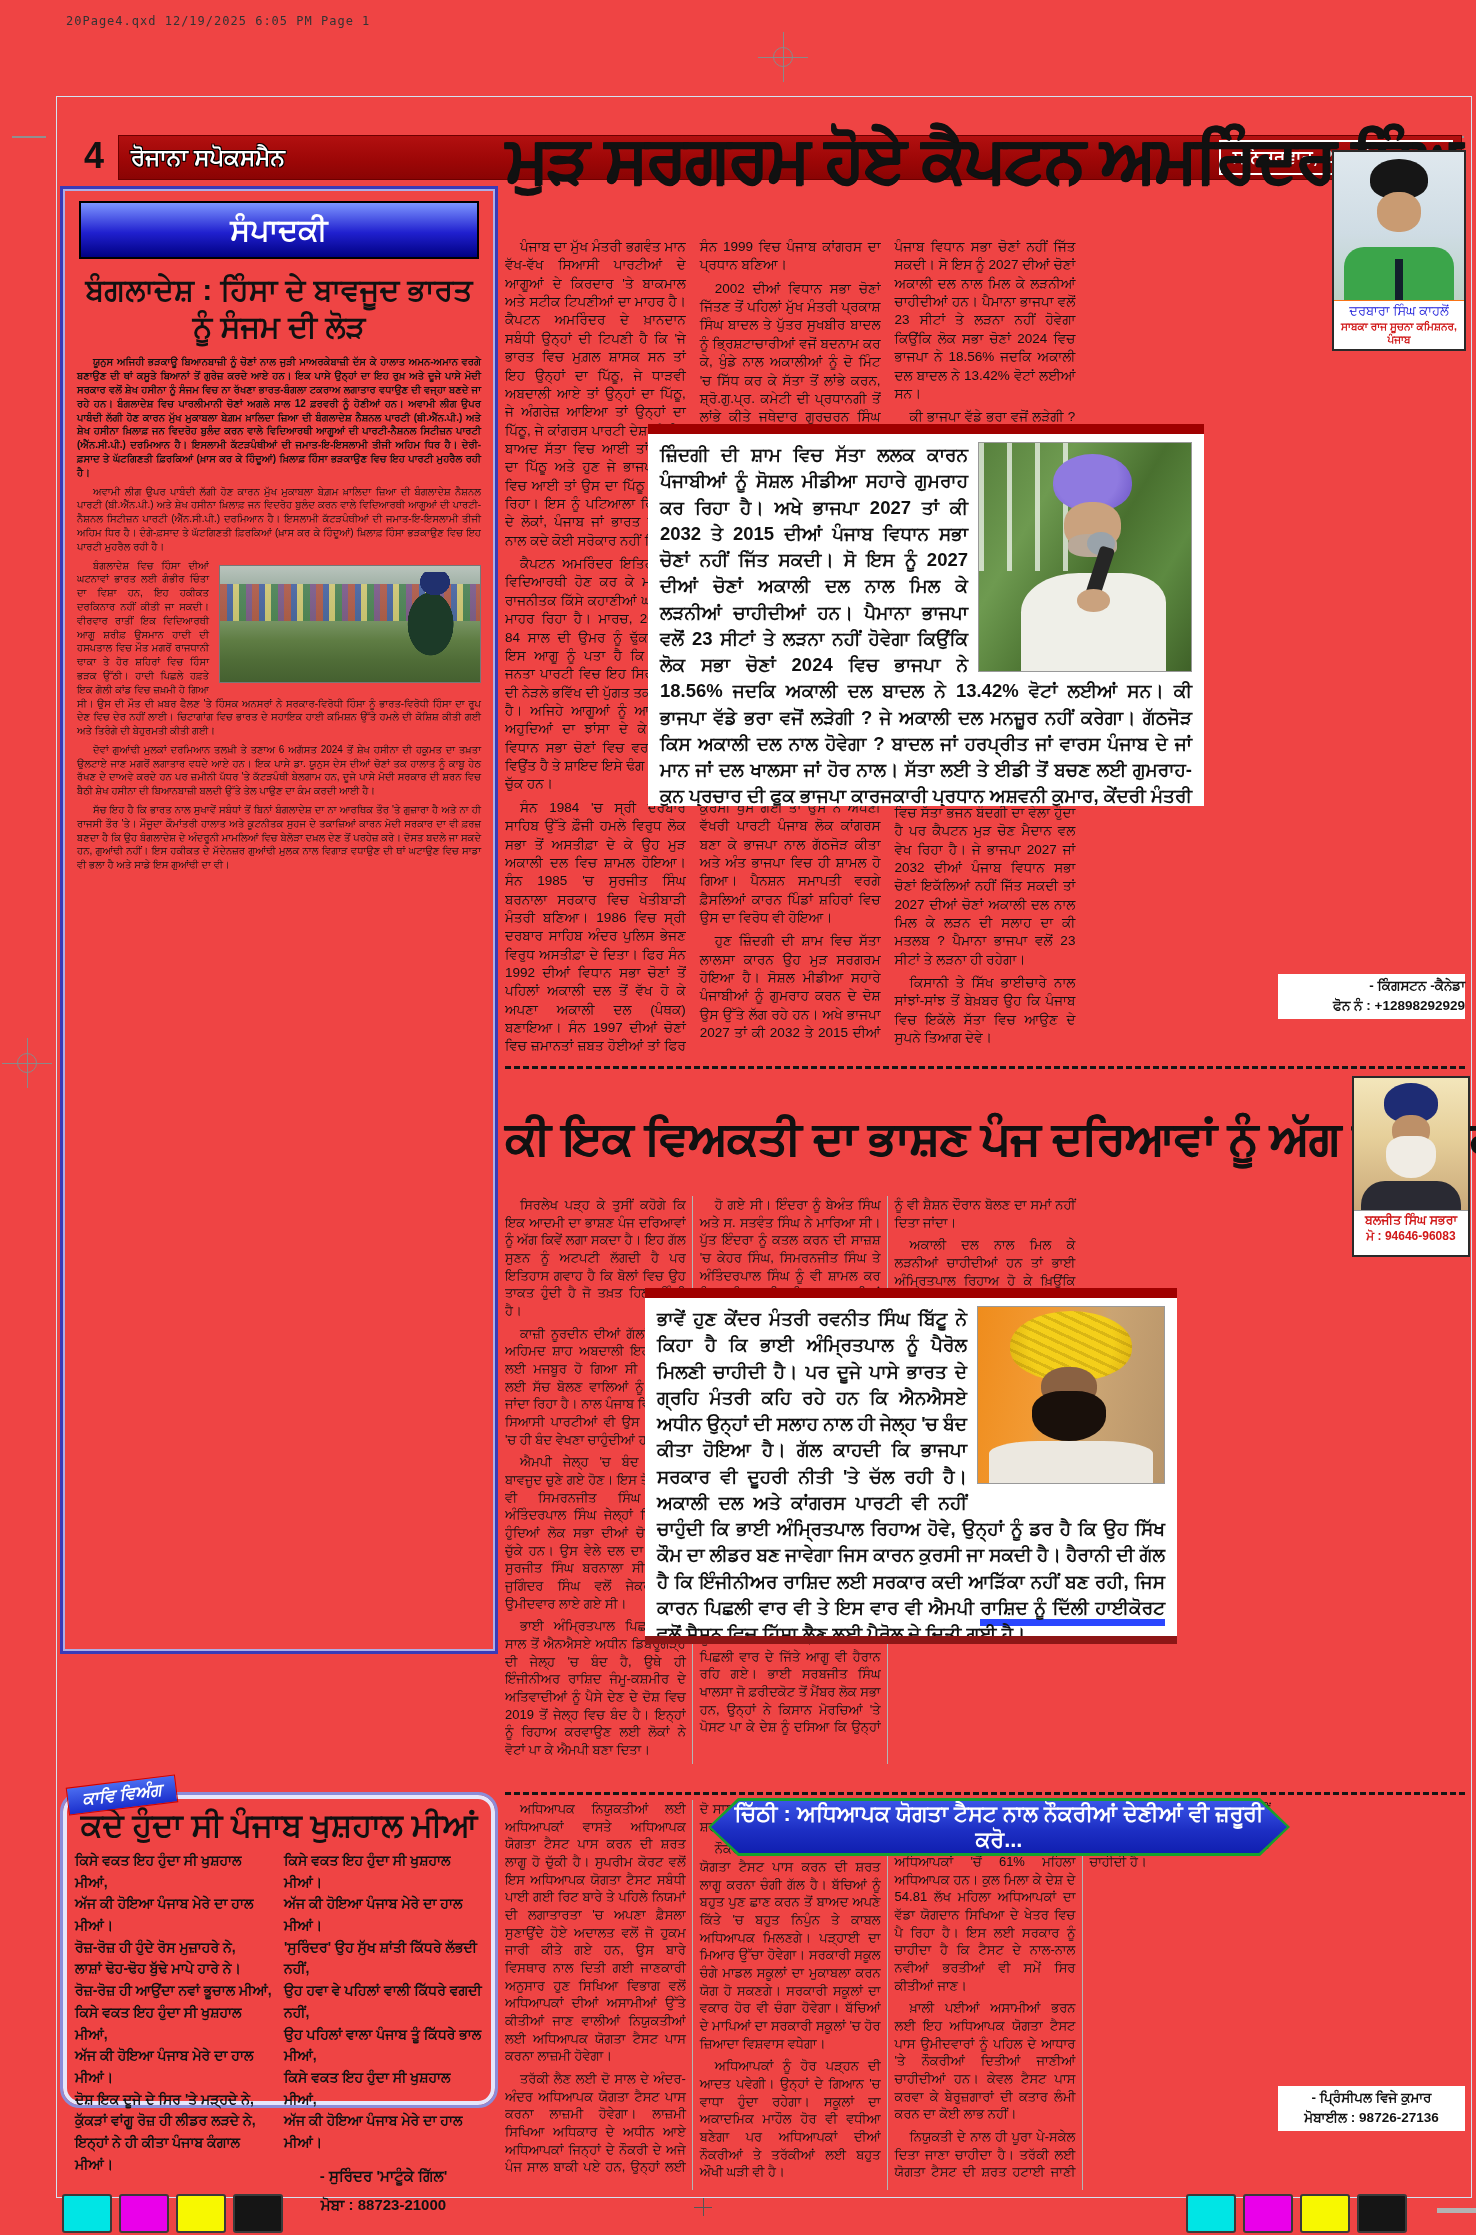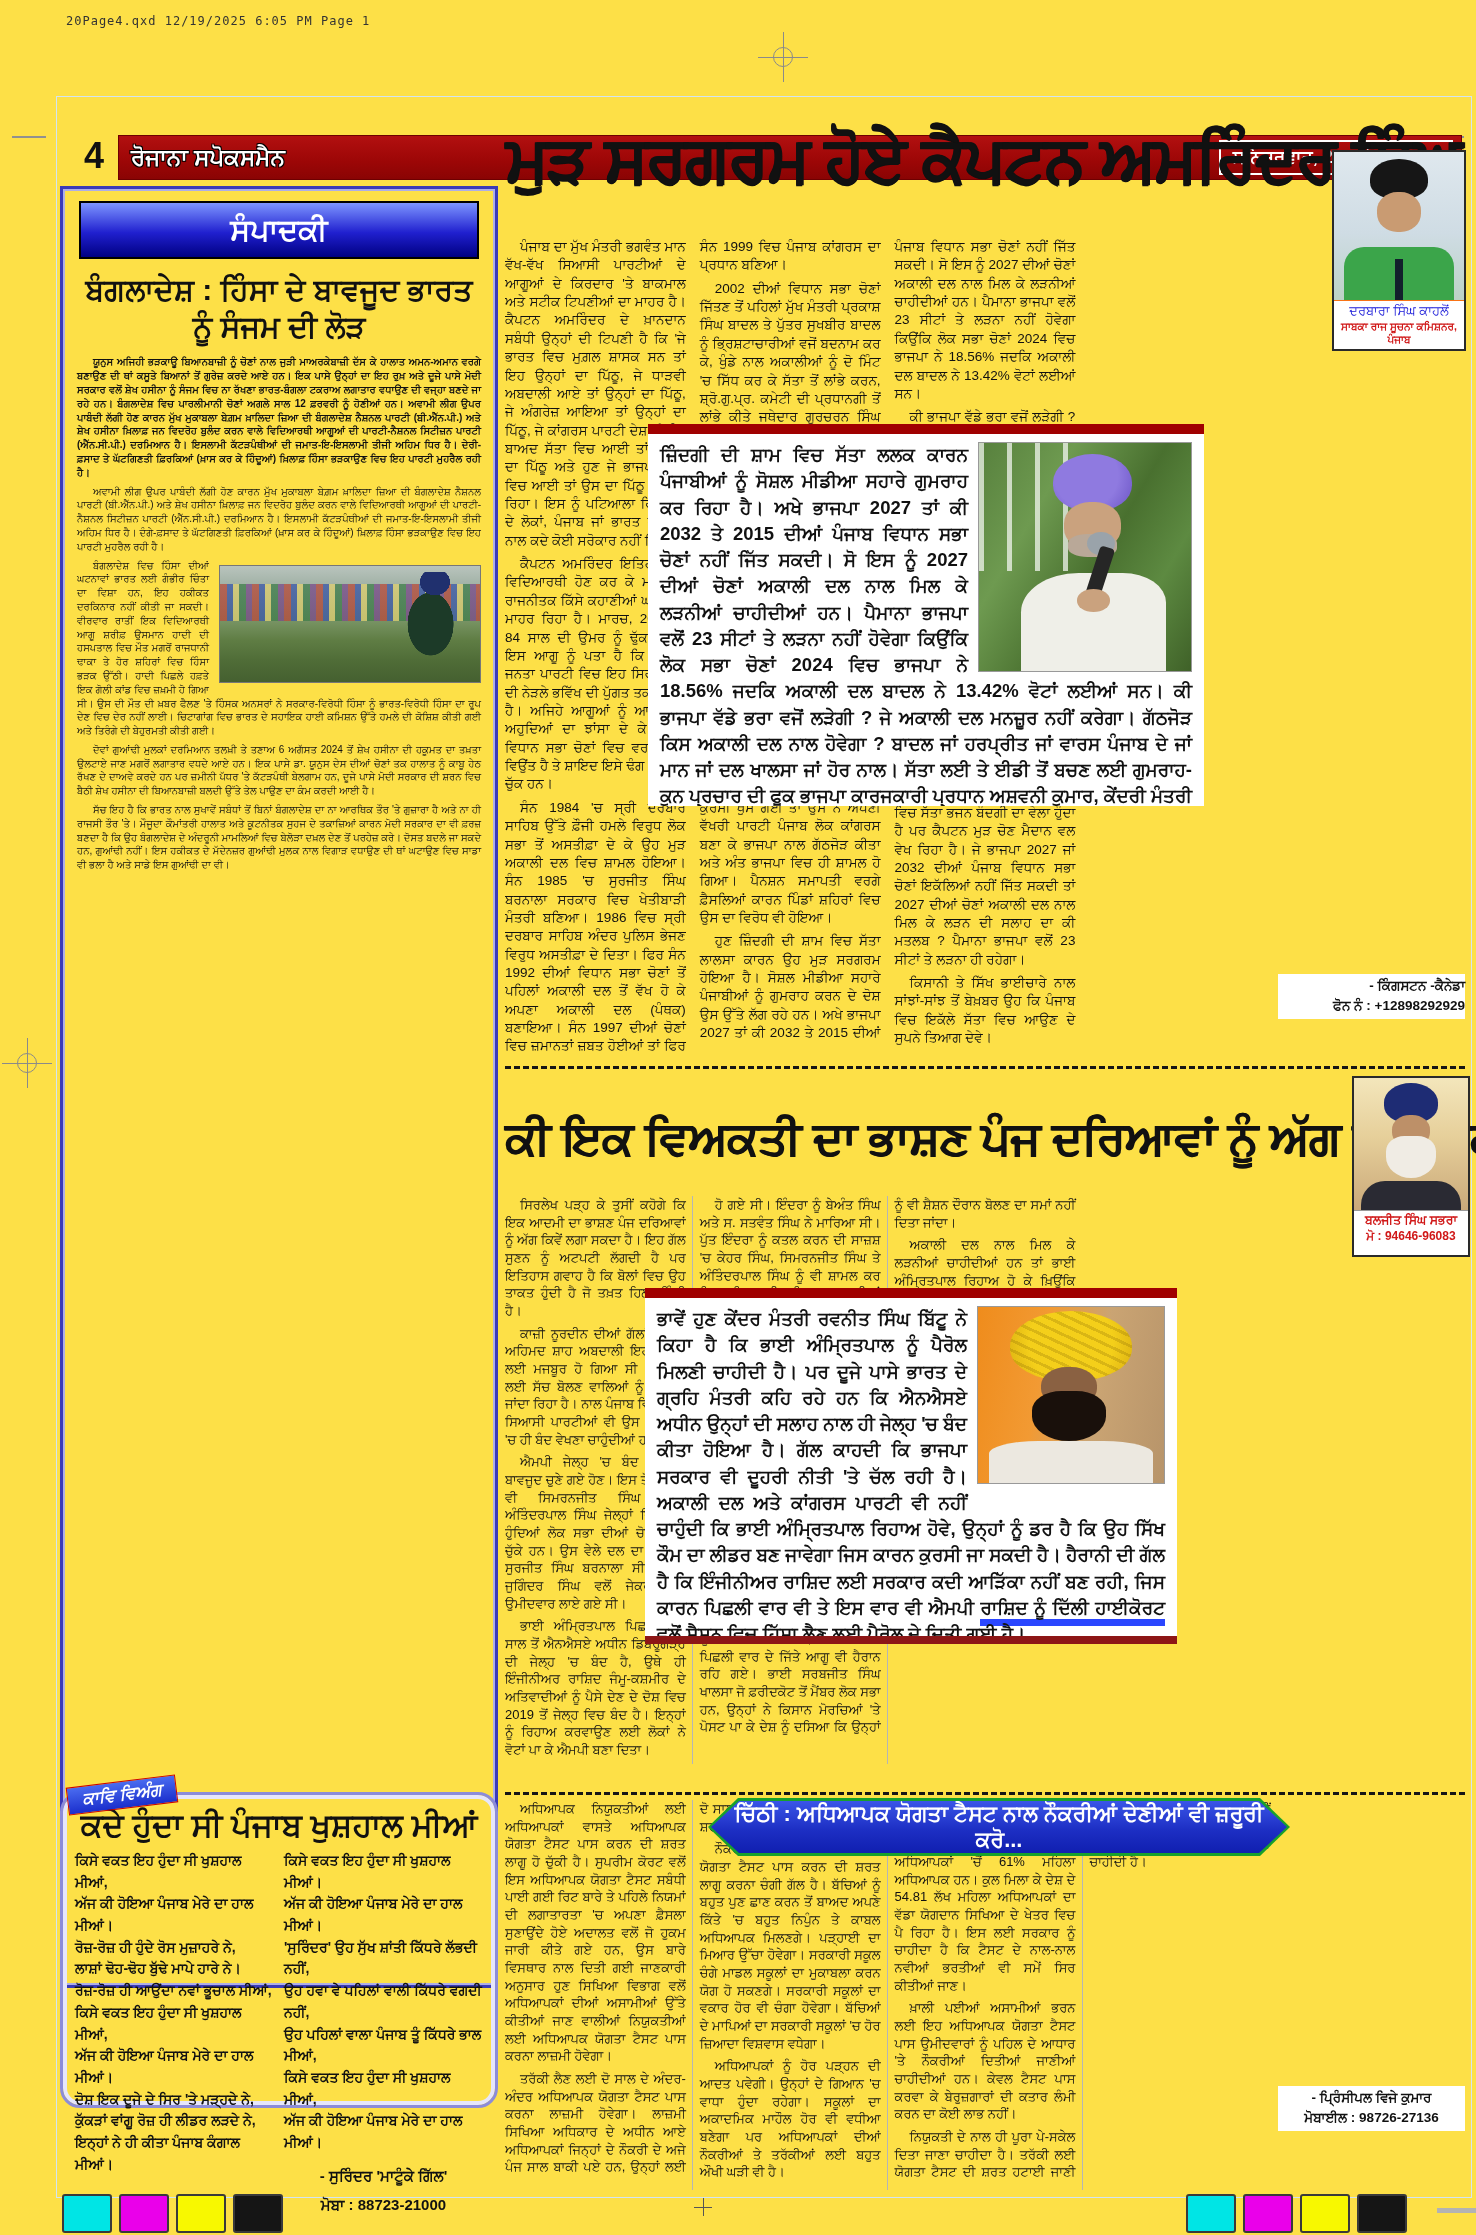--- a/index.html
+++ b/index.html
@@ -1,16 +1,16 @@
 <!DOCTYPE html>
 <html><head>
 <meta charset="utf-8">
 <style>
   html,body{margin:0;padding:0;background:#fff;}
-  #page{position:relative;width:1476px;height:2235px;background:#fde047;overflow:hidden;
+  #page{position:relative;width:1476px;height:2235px;background:#ef4444;overflow:hidden;
         font-family:"Liberation Sans","DejaVu Sans",sans-serif;color:#111;}
   .abs{position:absolute;}
   
   .proof-line{left:66px;top:14px;font-size:12px;letter-spacing:1px;color:#333;font-family:"DejaVu Sans Mono","Liberation Mono",monospace;}
   .pframe{left:56px;top:96px;width:1414px;height:2100px;border:1px solid #d2e4f2;}
   .regmark{width:30px;height:30px;}
   .regmark::before{content:"";position:absolute;left:50%;top:-10px;bottom:-10px;width:1px;background:#8a8a8a;}
   .regmark::after{content:"";position:absolute;top:50%;left:-10px;right:-10px;height:1px;background:#8a8a8a;}
   .regmark .circ{position:absolute;inset:5px;border:1px solid #8a8a8a;border-radius:50%;}
   .cropline{height:2px;width:34px;background:#909090;}
@@ -21,21 +21,21 @@
   .cmyk{display:flex;gap:7px;}
   .sw{width:46px;height:35px;border:2px solid #3a3a3a;border-radius:3px;}
   
   .pageno{left:72px;top:134px;width:44px;height:44px;font-size:36px;font-weight:900;display:flex;align-items:center;justify-content:center;}
   .redbar{left:118px;top:135px;width:1342px;height:43px;background:linear-gradient(180deg,#b21010 0%,#9c0606 60%,#8a0404 100%);border:1px solid #6e0000;}
   .brand{position:absolute;left:12px;top:0;bottom:0;display:flex;align-items:center;font-size:23px;font-weight:bold;color:#fff;
          text-shadow:-1px -1px 0 #000,1px -1px 0 #000,-1px 1px 0 #000,1px 1px 0 #000;}
   .datebox{position:absolute;right:8px;top:4px;bottom:4px;display:flex;align-items:center;padding:0 12px;border:2px solid #fff;
            color:#fff;font-weight:bold;font-size:18px;}
   
-  .edbox{left:60px;top:186px;width:438px;height:1802px;border:3px solid #3a3ab8;box-shadow:inset 0 0 0 2px #aeaee6;
+  .edbox{left:60px;top:186px;width:438px;height:1468px;border:3px solid #3a3ab8;box-shadow:inset 0 0 0 2px #aeaee6;
          padding:12px 14px;box-sizing:border-box;overflow:hidden;}
   .ed-kicker{height:54px;margin:0 2px;background:linear-gradient(180deg,#7d95ff 0%,#2020cf 55%,#000082 100%);
              border:2px solid #000;color:#fff;font-size:30px;font-weight:bold;display:flex;align-items:center;justify-content:center;}
   .ed-headline{font-size:30px;font-weight:900;text-align:center;line-height:1.24;margin:12px 0 10px;}
   .ed-body{font-size:10px;line-height:1.38;text-align:justify;}
   .ed-body p{margin:0 0 5px;text-indent:16px;}
   .ed-body p.lead{font-weight:bold;text-indent:16px;}
   .ed-photo-wrap{height:0;}
   .ed-photo{float:right;width:260px;height:116px;margin:6px 0 4px 10px;border:1px solid #777;position:relative;overflow:hidden;
             background:linear-gradient(180deg,#b9c4bd 0%,#9fb0a4 18%,#8aa08a 32%,#74905e 50%,#5f7d44 64%,#4f6c37 82%,#456030 100%);}

